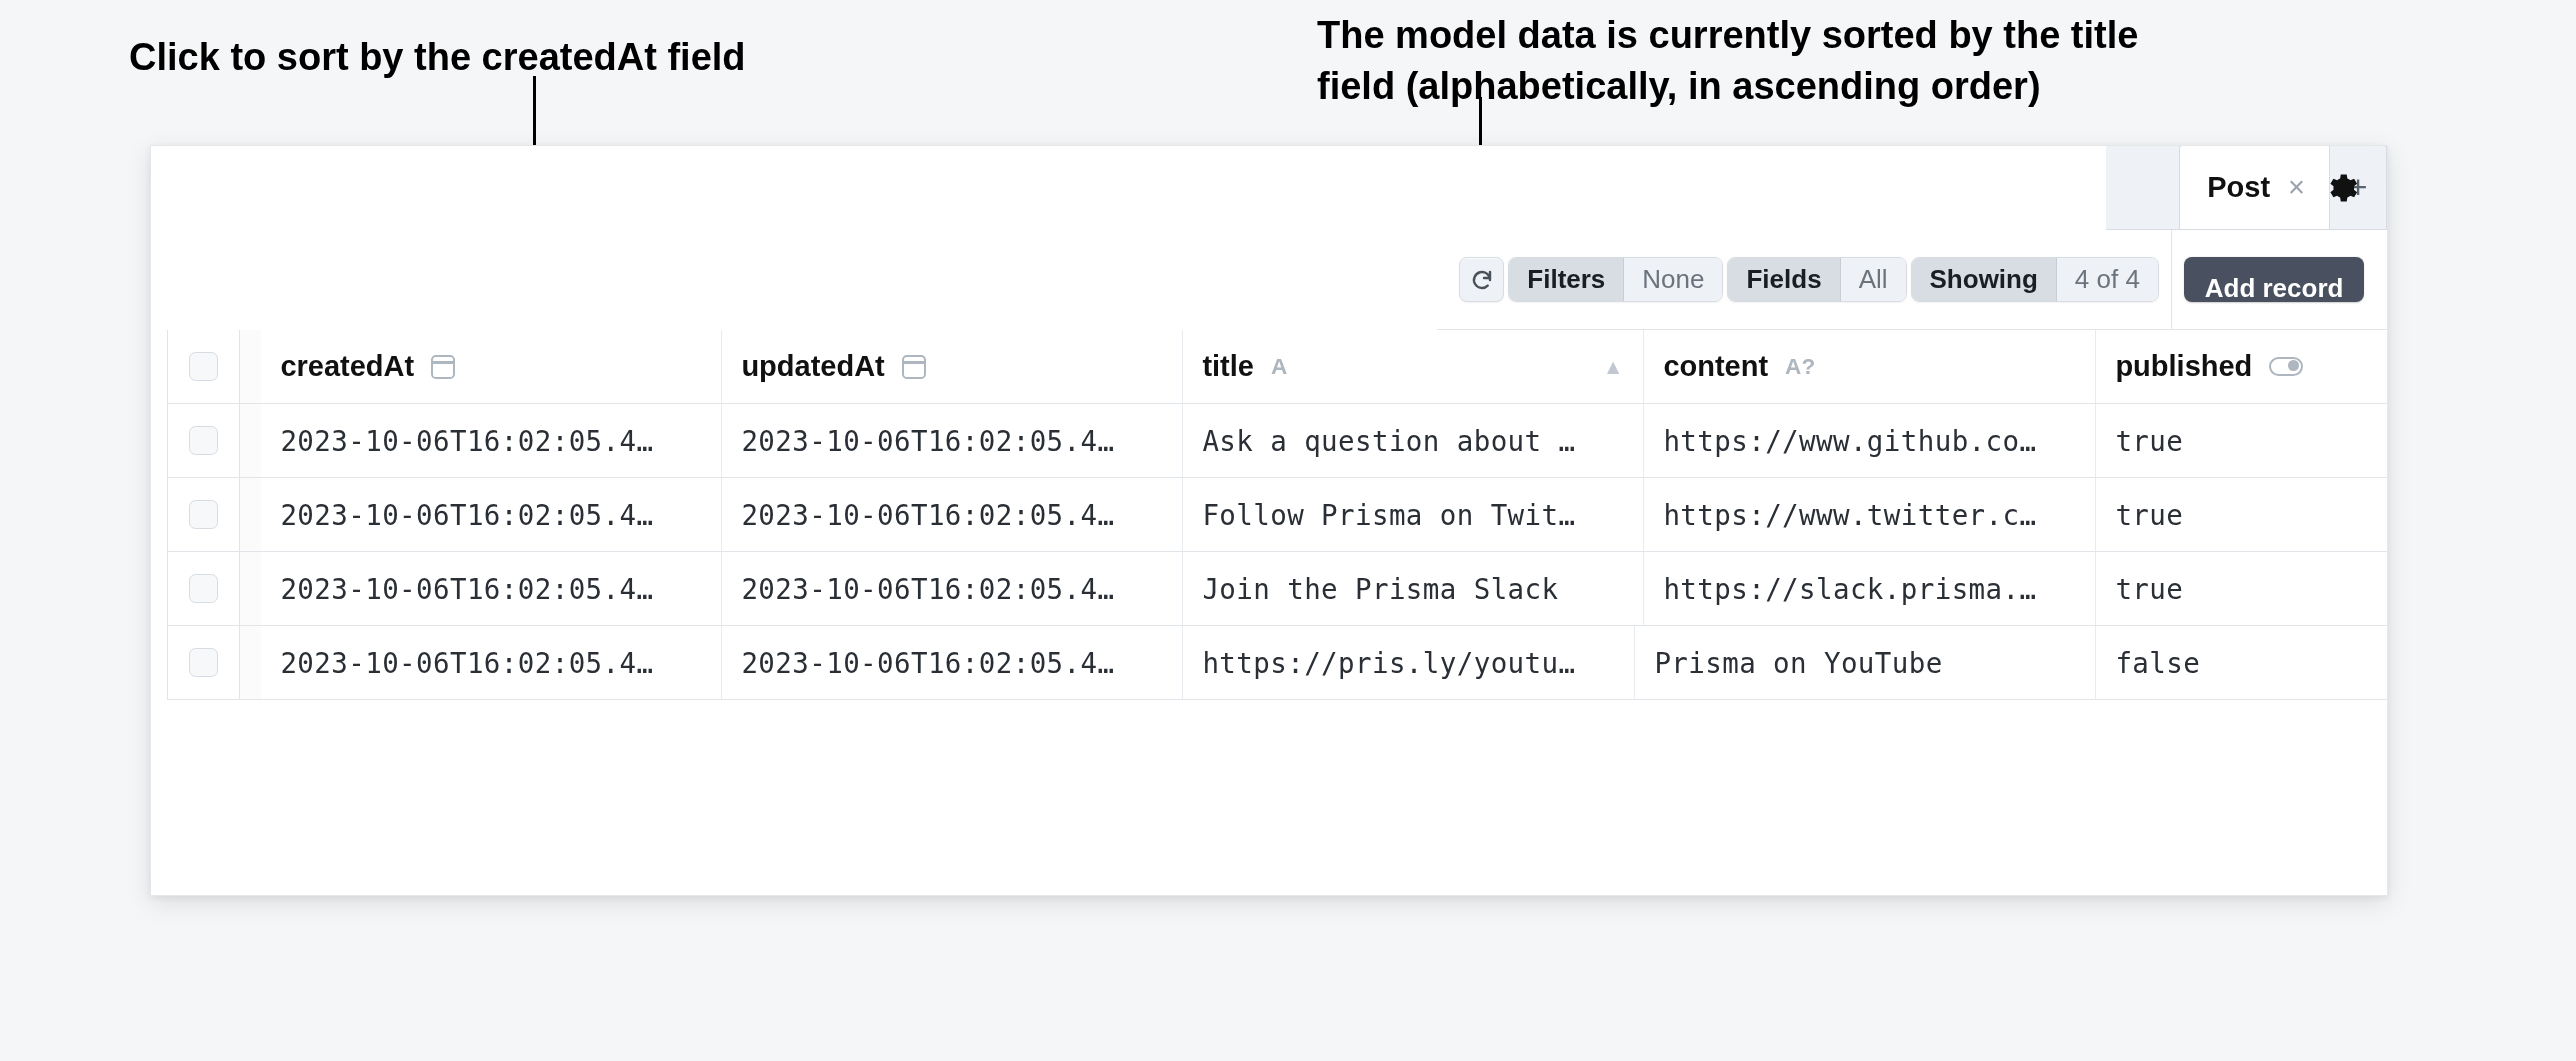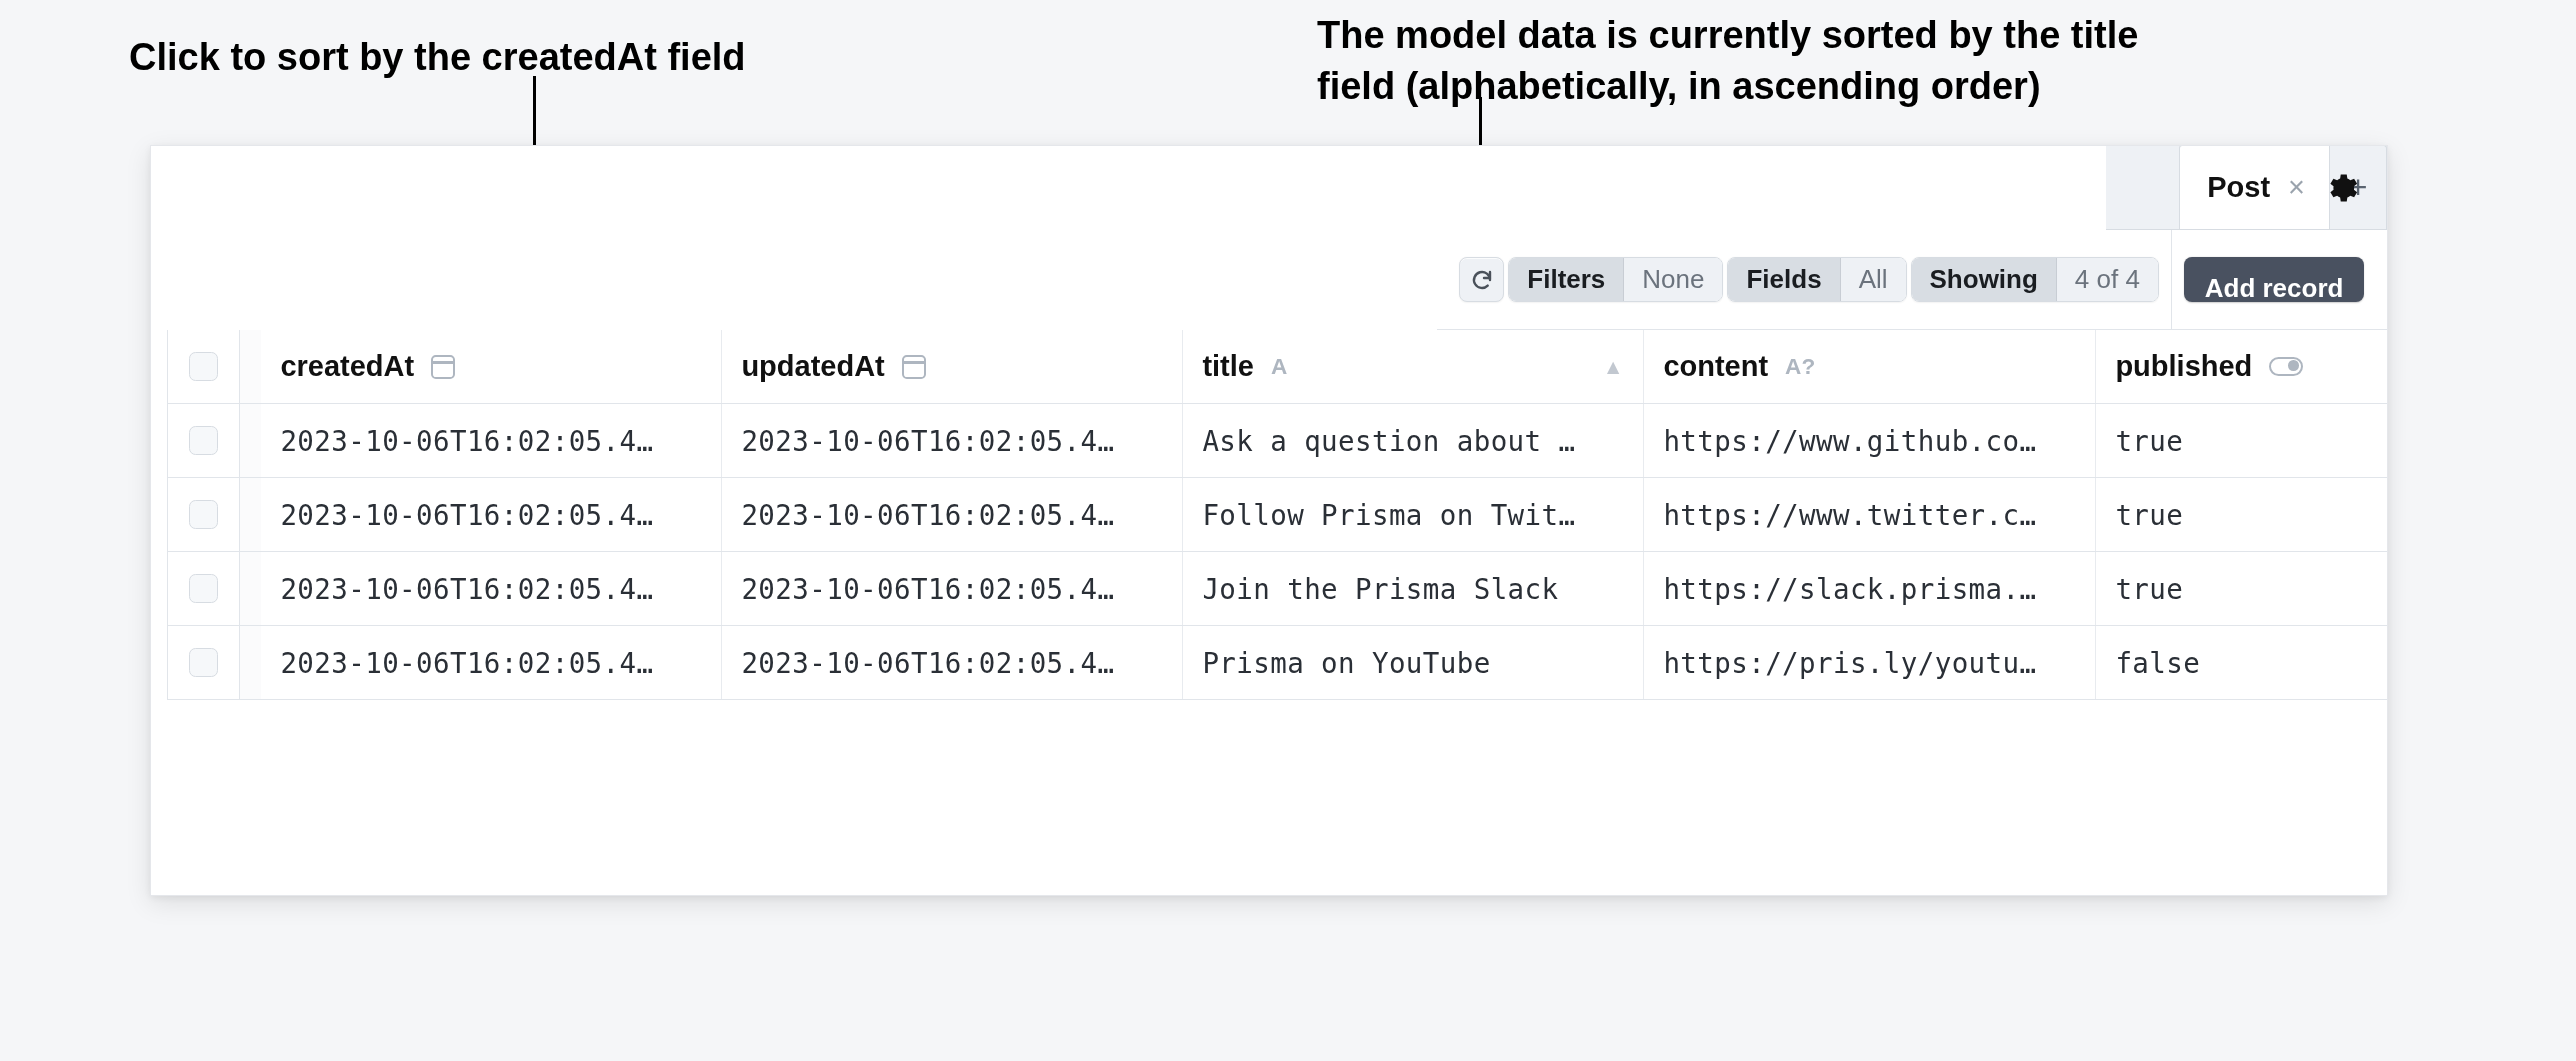--- a/index.html
+++ b/index.html
@@ -344,21 +344,21 @@
     <div class="cell c-content mono">https://slack.prisma.…</div>
     <div class="cell c-pub mono">true</div>
   </div>
         <div class="row">
     <div class="cell chk">
       <div class="checkbox"></div>
     </div>
     <div class="cell drag"></div>
     <div class="cell c-created mono">2023-10-06T16:02:05.4…</div>
     <div class="cell c-updated mono">2023-10-06T16:02:05.4…</div>
+    <div class="cell c-content mono">https://pris.ly/youtu…</div>
     <div class="cell c-title mono">Prisma on YouTube</div>
-    <div class="cell c-content mono">https://pris.ly/youtu…</div>
     <div class="cell c-pub mono">false</div>
   </div>
       </div>
 
   </div>
 </div>
 
 
 </body></html>

